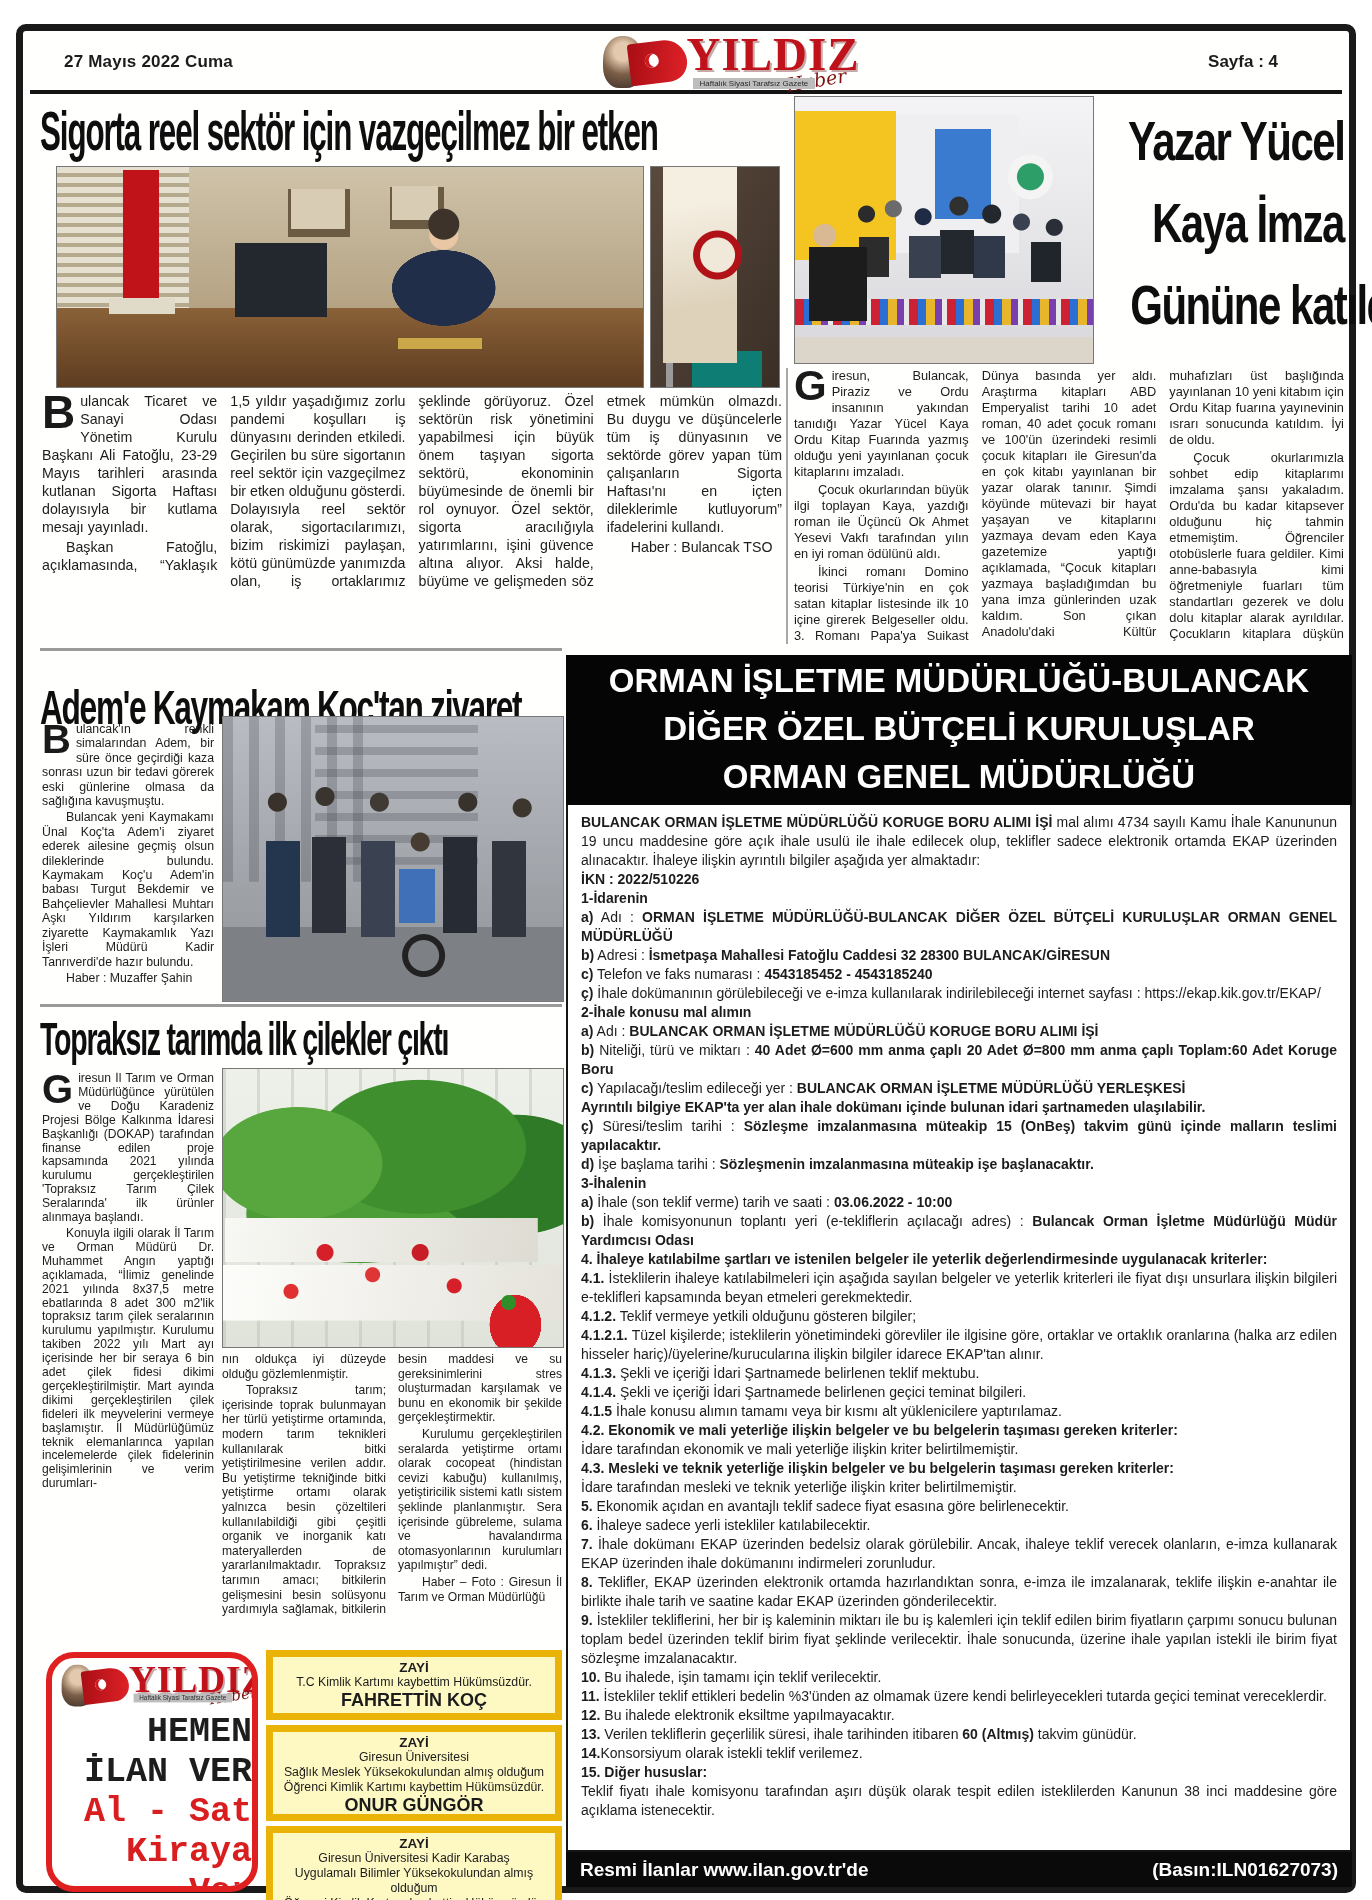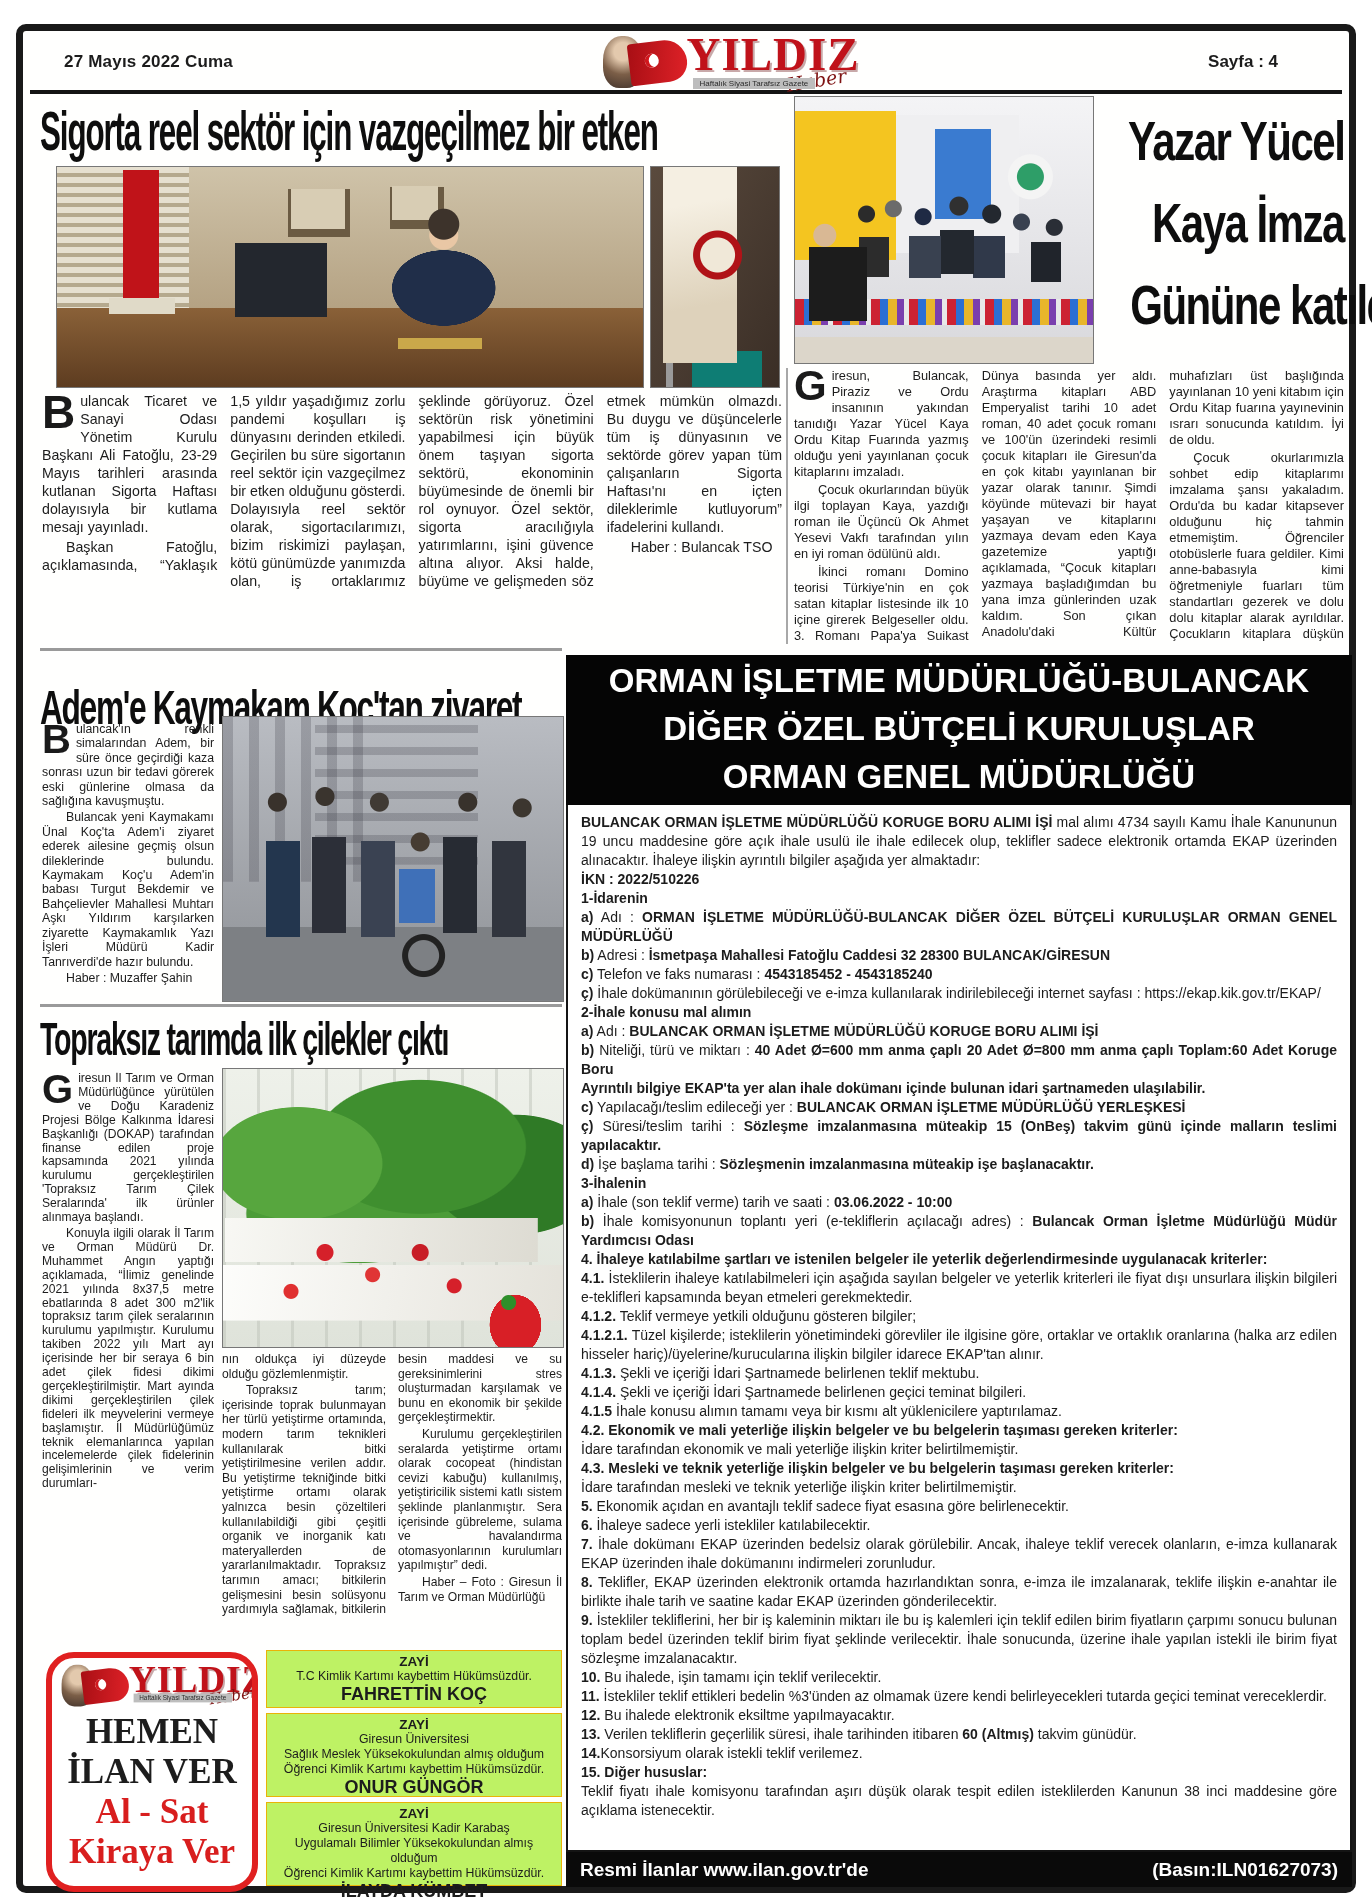--- a/index.html
+++ b/index.html
@@ -126,23 +126,23 @@
   .notice-head{background:#050505;color:#fff;text-align:center;font-weight:700;font-size:33px;line-height:48px;letter-spacing:0;padding-top:2px;}
   .notice-body{border:2px solid #141414;border-top:none;padding:8px 13px 6px;font-size:14px;line-height:19px;text-align:justify;overflow:hidden;background:#fff;}
   .notice-body p{margin:0;}
   .nb{font-weight:700;}
   .nr{font-weight:400;}
   .notice-foot{background:#0a0a0a;color:#fff;font-weight:700;font-size:19px;display:flex;justify-content:space-between;align-items:center;padding:0 14px;}
 
   
   .adbox{border:6px solid #e02020;border-radius:28px;text-align:center;padding-top:6px;background:#fff;overflow:hidden;}
   .adbox .logo-small{transform:scale(.8);transform-origin:50% 0;margin:0 auto;width:236px;height:48px;position:relative;left:-14px;}
-  .ad-ln{font-family:Liberation Serif, serif;font-weight:700;font-size:35px;line-height:40px;color:#1d1d1d;letter-spacing:0;}
+  .ad-ln{font-family:Liberation Mono, monospace;font-weight:700;font-size:35px;line-height:40px;color:#1d1d1d;letter-spacing:0;text-align:right;}
   .ad-red{color:#d81e1e;}
-  .zayi-box{border:1px solid #eab308;text-align:center;margin-bottom:5px;padding:3px 6px;background:#bef264;}
+  .zayi-box{border:7px solid #eab308;text-align:center;margin-bottom:5px;padding:3px 6px;background:#fef9c3;}
   .zayi-box .zh{font-weight:700;font-size:13.5px;}
   .zayi-box .zl{font-size:12.3px;line-height:15px;text-align:center;}
   .zayi-box .zn{font-weight:700;font-size:18px;}
 </style>
 </head>
 <body>
 
 <div class="frame"></div>
 
 <div class="masthead">
@@ -257,22 +257,22 @@
       <p><span class="nb">BULANCAK ORMAN İŞLETME MÜDÜRLÜĞÜ KORUGE BORU ALIMI İŞİ</span><span class="nr"> mal alımı 4734 sayılı Kamu İhale Kanununun 19 uncu maddesine göre açık ihale usulü ile ihale edilecek olup, teklifler sadece elektronik ortamda EKAP üzerinden alınacaktır.  İhaleye ilişkin ayrıntılı bilgiler aşağıda yer almaktadır:</span></p>
       <p><span class="nb">İKN : 2022/510226</span></p>
       <p><span class="nb">1-İdarenin</span></p>
       <p><span class="nb">a)</span><span class="nr"> Adı : </span><span class="nb">ORMAN İŞLETME MÜDÜRLÜĞÜ-BULANCAK DİĞER ÖZEL BÜTÇELİ KURULUŞLAR ORMAN GENEL MÜDÜRLÜĞÜ</span></p>
       <p><span class="nb">b)</span><span class="nr"> Adresi : </span><span class="nb">İsmetpaşa Mahallesi Fatoğlu Caddesi 32 28300 BULANCAK/GİRESUN</span></p>
       <p><span class="nb">c)</span><span class="nr"> Telefon ve faks numarası : </span><span class="nb">4543185452 - 4543185240</span></p>
       <p><span class="nb">ç)</span><span class="nr"> İhale dokümanının görülebileceği ve e-imza kullanılarak indirilebileceği internet sayfası : https://ekap.kik.gov.tr/EKAP/</span></p>
       <p><span class="nb">2-İhale konusu mal alımın</span></p>
       <p><span class="nb">a)</span><span class="nr"> Adı : </span><span class="nb">BULANCAK ORMAN İŞLETME MÜDÜRLÜĞÜ KORUGE BORU ALIMI İŞİ</span></p>
       <p><span class="nb">b)</span><span class="nr"> Niteliği, türü ve miktarı :  </span><span class="nb">40 Adet Ø=600 mm anma çaplı 20 Adet Ø=800 mm anma çaplı Toplam:60 Adet Koruge Boru</span></p>
+      <p><span class="nb">c)</span><span class="nr"> Yapılacağı/teslim edileceği yer : </span><span class="nb">BULANCAK ORMAN İŞLETME MÜDÜRLÜĞÜ YERLEŞKESİ</span></p>
       <p><span class="nb">Ayrıntılı bilgiye EKAP'ta yer alan ihale dokümanı içinde bulunan idari şartnameden ulaşılabilir.</span></p>
-      <p><span class="nb">c)</span><span class="nr"> Yapılacağı/teslim edileceği yer : </span><span class="nb">BULANCAK ORMAN İŞLETME MÜDÜRLÜĞÜ YERLEŞKESİ</span></p>
       <p><span class="nb">ç)</span><span class="nr"> Süresi/teslim tarihi : </span><span class="nb">Sözleşme imzalanmasına müteakip 15 (OnBeş) takvim günü içinde malların teslimi yapılacaktır.</span></p>
       <p><span class="nb">d)</span><span class="nr"> İşe başlama tarihi : </span><span class="nb">Sözleşmenin imzalanmasına müteakip işe başlanacaktır.</span></p>
       <p><span class="nb">3-İhalenin</span></p>
       <p><span class="nb">a)</span><span class="nr"> İhale (son teklif verme) tarih ve saati : </span><span class="nb">03.06.2022 - 10:00</span></p>
       <p><span class="nb">b)</span><span class="nr"> İhale komisyonunun toplantı yeri (e-tekliflerin açılacağı adres) : </span><span class="nb">Bulancak Orman İşletme Müdürlüğü Müdür Yardımcısı Odası</span></p>
       <p><span class="nb">4. İhaleye katılabilme şartları ve istenilen belgeler ile yeterlik değerlendirmesinde uygulanacak kriterler:</span></p>
       <p><span class="nb">4.1.</span><span class="nr"> İsteklilerin ihaleye katılabilmeleri için aşağıda sayılan belgeler ve yeterlik kriterleri ile fiyat dışı unsurlara ilişkin bilgileri e-teklifleri kapsamında beyan etmeleri gerekmektedir.</span></p>
       <p><span class="nb">4.1.2.</span><span class="nr"> Teklif vermeye yetkili olduğunu gösteren bilgiler;</span></p>
       <p><span class="nb">4.1.2.1.</span><span class="nr"> Tüzel kişilerde; isteklilerin yönetimindeki görevliler ile ilgisine göre, ortaklar ve ortaklık oranlarına (halka arz edilen hisseler hariç)/üyelerine/kurucularına ilişkin bilgiler idarece EKAP'tan alınır.</span></p>
       <p><span class="nb">4.1.3.</span><span class="nr"> Şekli ve içeriği İdari Şartnamede belirlenen teklif mektubu.</span></p>

